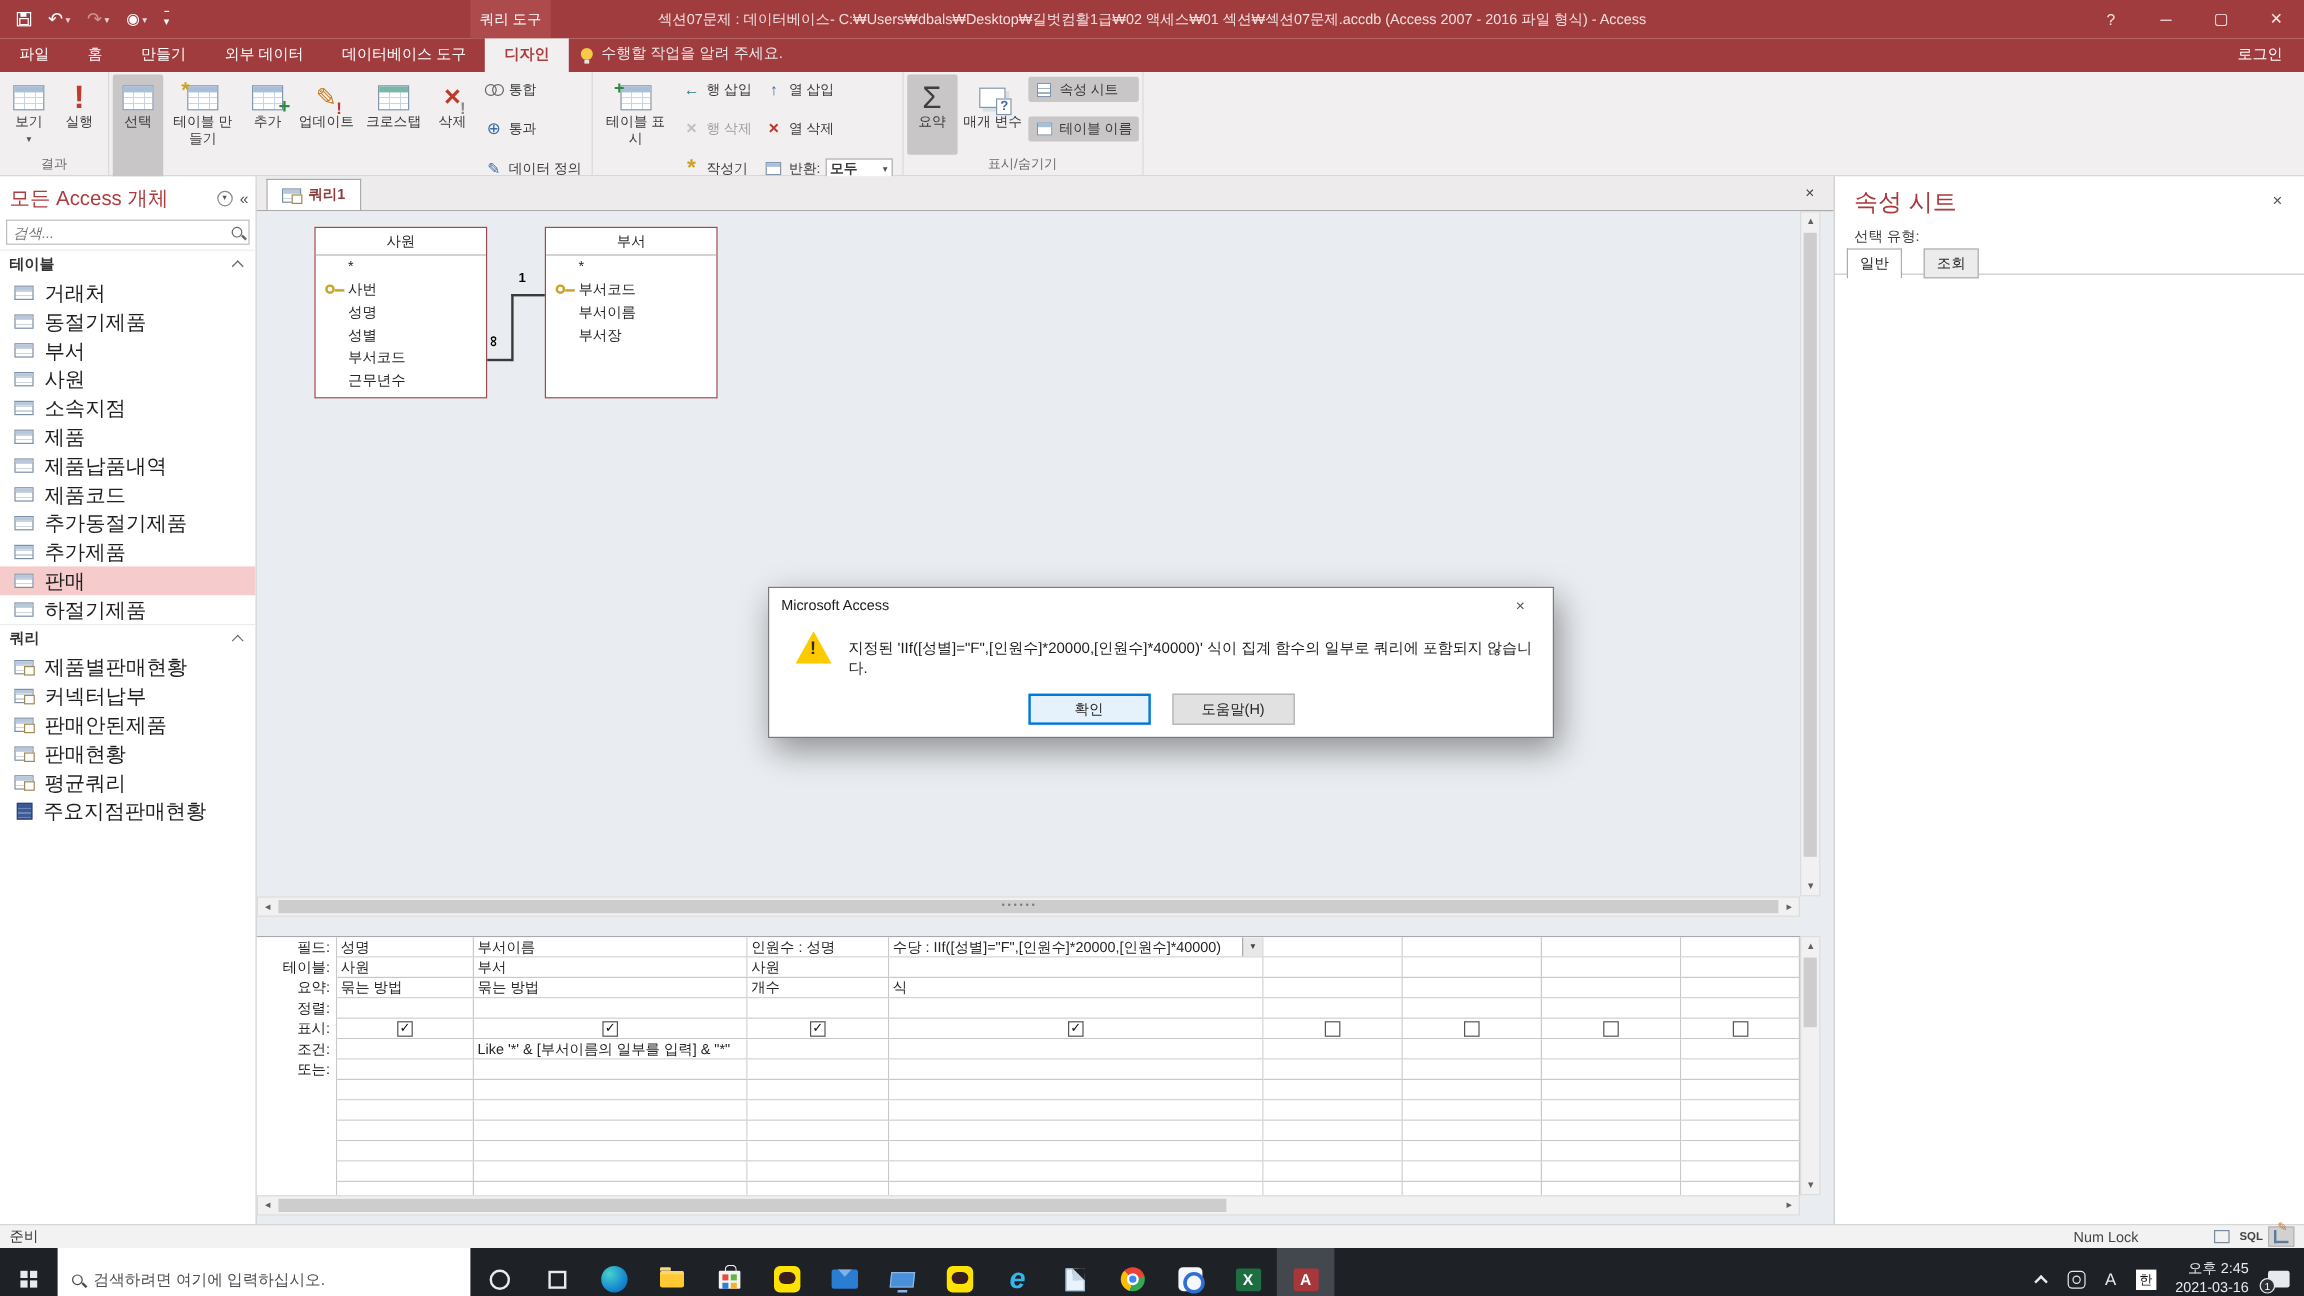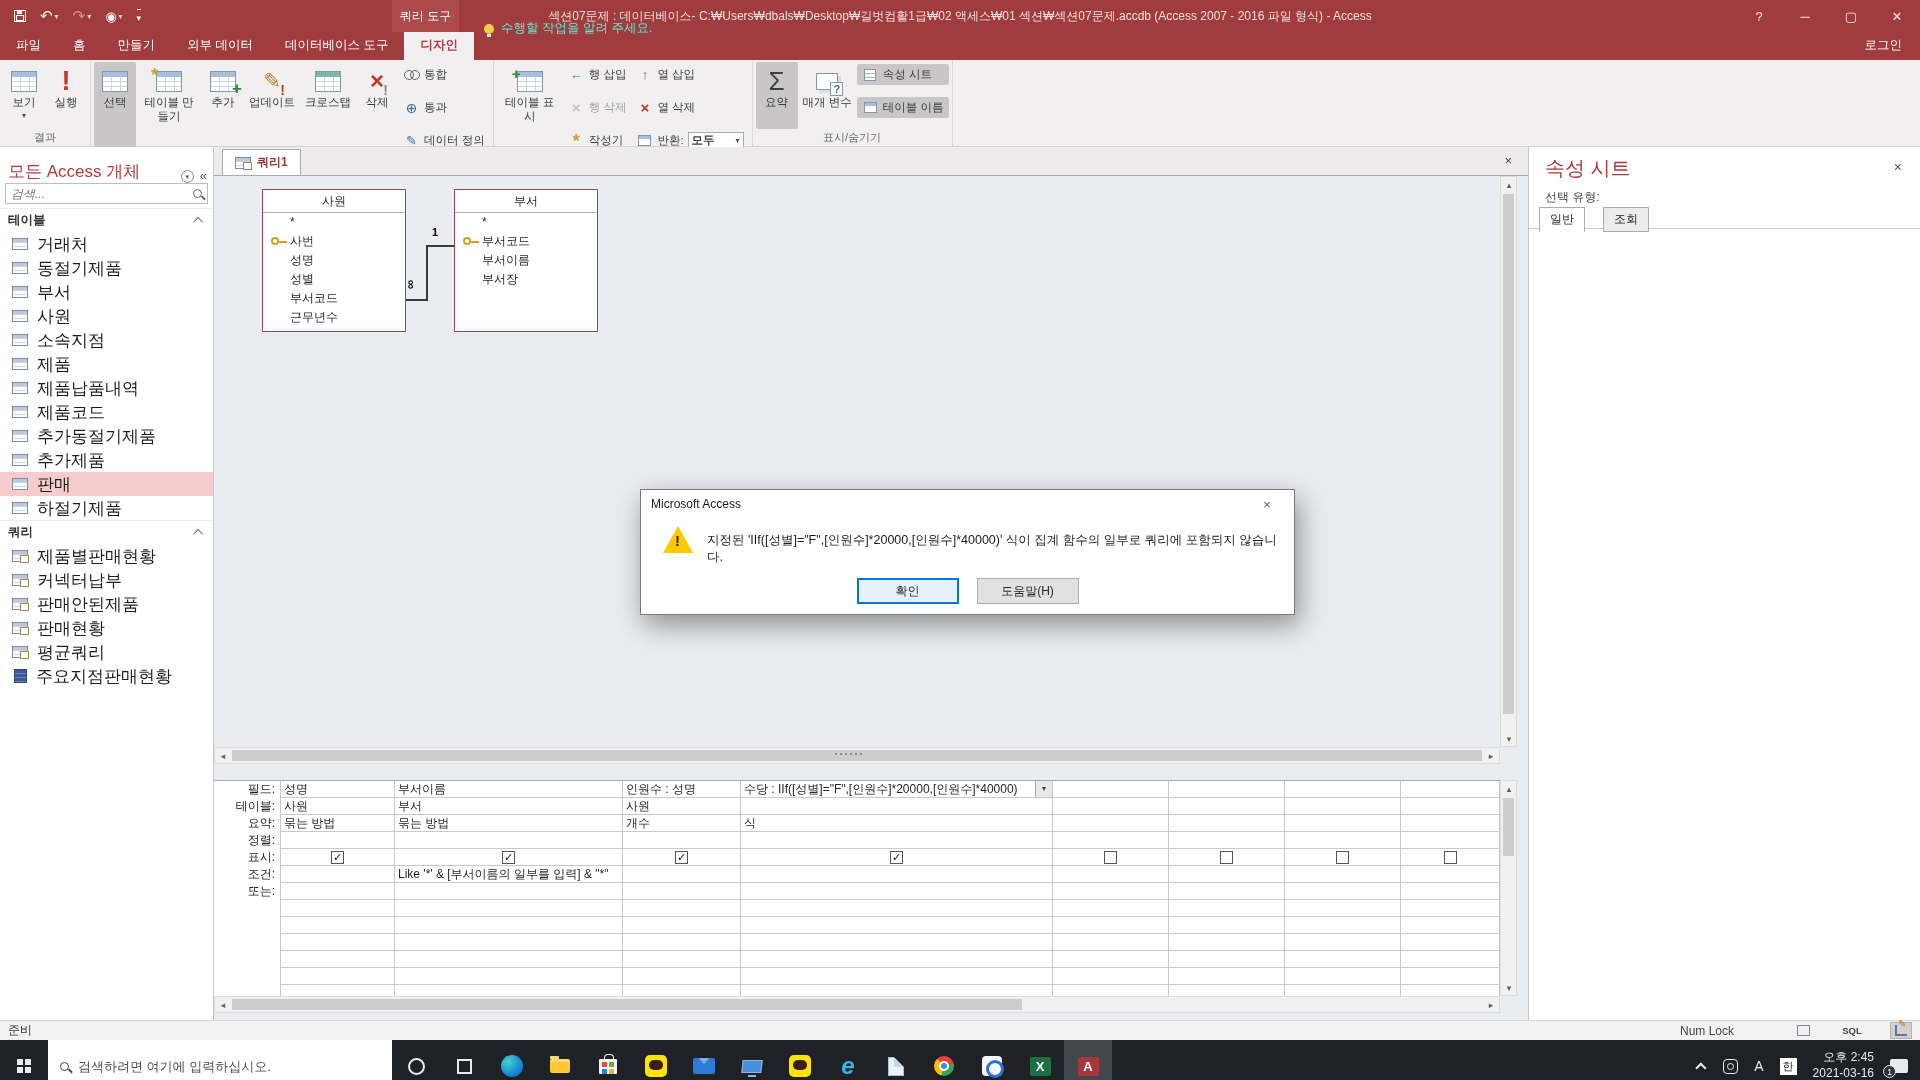--- a/index.html
+++ b/index.html
@@ -22,21 +22,21 @@
   .customize-qat-icon::before { content:"▾"; color:#fff; font-size:9px; }
   #ctx-tab { position:absolute; left:392px; top:0; width:67px; height:32px; background:#AC4A4C; color:#fff; font-size:12px; display:flex; align-items:center; justify-content:center; }
   #win-title { position:absolute; left:50%; transform:translateX(-50%); color:#F2DEDE; font-size:12px; white-space:nowrap; }
   #win-controls { position:absolute; right:0; top:0; height:32px; display:flex; }
   .wbtn { width:46px; height:32px; color:#F5E6E6; display:flex; align-items:center; justify-content:center; font-size:13px; }
 
   
   #ribbon-tabs { position:absolute; left:0; top:32px; width:1920px; height:28px; background:#A13C3E; display:flex; align-items:flex-end; }
   .rtab { padding:5px 16px 6px; color:#fff; font-size:12.5px; }
   .rtab.active { background:#F1EFEF; color:#B03B3E; font-weight:bold; }
-  #tellme { display:flex; align-items:center; gap:7px; margin-left:10px; padding-bottom:23px; color:#5eead4; font-size:12.5px; }
+  #tellme { display:flex; align-items:center; gap:7px; margin-left:10px; padding-bottom:7px; color:#e5e5e5; font-size:12.5px; }
   .bulb-icon { width:10px; height:10px; background:#F7C948; border-radius:50%; position:relative; display:inline-block; }
   .bulb-icon::after { content:""; position:absolute; left:3px; top:10px; width:4px; height:3px; background:#E8E4E4; }
   #signin { position:absolute; right:18px; bottom:6px; color:#fff; font-size:12.5px; }
 
   
   #ribbon-body { position:absolute; left:0; top:60px; width:1920px; height:87px; background:#F1EFEF; border-bottom:1px solid #D5D2D2; display:flex; }
   .rgroup { position:relative; height:86px; border-right:1px solid #DDD9D9; padding:1px 3px 0; display:flex; flex-direction:column; }
   .ritems { display:flex; flex:1; align-items:stretch; }
   .rgroup-label { height:16px; line-height:15px; text-align:center; font-size:11px; color:#6A6A6A; }
   .rbig { display:flex; flex-direction:column; align-items:center; padding:4px 5px 1px; margin:1px 0; min-width:42px; border-radius:2px; }
@@ -78,21 +78,21 @@
   .delete-rows-icon::before { content:"×"; color:#8A8A8A; font-size:15px; font-weight:bold; }
   .builder-icon::before { content:"*"; color:#C9A227; font-size:19px; font-weight:bold; }
   .insert-columns-icon::before { content:"↑"; color:#3A6EA5; font-size:13px; font-weight:bold; }
   .delete-columns-icon::before { content:"×"; color:#C0392B; font-size:15px; font-weight:bold; }
   .return-icon, .table-names-icon, .view-small { width:13px; height:11px; border:1px solid #8496AB; background:#fff; }
   .return-icon::before, .table-names-icon::before { content:""; display:block; height:3px; background:#A8BFD9; }
   .property-sheet-icon { width:12px; height:12px; border:1px solid #8496AB; background:#fff repeating-linear-gradient(to bottom,transparent 0 3px,#9FB2C8 3px 4px); }
 
   
   #nav { position:absolute; left:0; top:147px; width:214px; height:873px; background:#fff; border-right:1px solid #C9C9C9; overflow:hidden; }
-  #nav-header { display:flex; align-items:flex-end; height:36px; padding:0 6px 0 8px; }
+  #nav-header { display:flex; align-items:center; height:36px; padding:0 6px 0 8px; }
   #nav-title { color:#B03B3E; font-size:17px; flex:1; white-space:nowrap; }
   .nav-drop-icon { width:13px; height:13px; border:1px solid #888; border-radius:50%; display:inline-flex; align-items:center; justify-content:center; font-size:7px; color:#555; margin-right:6px; }
   .nav-collapse { color:#555; font-size:13px; }
   #nav-search { display:flex; align-items:center; height:21px; margin:0 5px 4px; border:1px solid #BDBDBD; padding:0 5px; }
   #nav-search input { flex:1; border:none; outline:none; font-style:italic; font-size:12px; color:#555; font-family:inherit; min-width:0; }
   .mag-icon { width:9px; height:9px; border:1.5px solid #666; border-radius:50%; position:relative; display:inline-block; }
   .mag-icon::after { content:""; position:absolute; left:7px; top:7px; width:5px; height:1.5px; background:#666; transform:rotate(45deg); }
   .nav-sec { display:flex; align-items:center; height:24px; padding:0 10px 0 8px; font-weight:bold; color:#333; border-top:1px solid #EDEDED; }
   .nav-sec-label { flex:1; font-size:12.5px; }
   .chev { width:7px; height:7px; border-left:1.5px solid #666; border-top:1.5px solid #666; transform:rotate(45deg) translateY(2px); }
@@ -145,21 +145,21 @@
   #ps-seltype { position:absolute; left:16px; top:42px; font-size:12px; color:#3F3F3F; }
   #ps-tabs { position:absolute; left:10px; top:60px; display:flex; }
   .ptab { padding:3px 10px; font-size:12px; border:1px solid #ACACAC; background:#ECECEC; margin-right:18px; }
   .ptab.active { background:#fff; border-bottom:1px solid #fff; position:relative; z-index:2; }
   #ps-rule { position:absolute; left:0; top:81px; width:392px; border-bottom:1px solid #C9C9C9; }
 
   
   #statusbar { position:absolute; left:0; top:1020px; width:1920px; height:20px; background:#F3F2F2; border-top:1px solid #D6D6D6; display:flex; align-items:center; }
   #sb-left { padding-left:8px; font-size:12px; color:#333; flex:1; }
   #sb-numlock { font-size:12px; color:#444; margin-right:58px; }
-  #sb-icons { display:flex; align-items:center; gap:27px; padding-right:8px; }
+  #sb-icons { display:flex; align-items:center; gap:3px; padding-right:8px; }
   .sb-ico { width:22px; height:17px; display:flex; align-items:center; justify-content:center; }
   .sb-ico.pressed { background:#D2D0D0; border:1px solid #B5B2B2; }
   .datasheet-view-icon { width:13px; height:11px; border:1px solid #7B8BA0; background:#fff repeating-linear-gradient(to bottom,transparent 0 2px,#C3CFDE 2px 3px),repeating-linear-gradient(to right,transparent 0 4px,#C3CFDE 4px 5px); }
   .sql-label { font-size:9.5px; font-weight:bold; color:#444; }
   .design-view-icon { width:12px; height:11px; border-left:2px solid #5B7A9D; border-bottom:2px solid #5B7A9D; position:relative; }
   .design-view-icon::after { content:"✎"; position:absolute; left:1px; top:-7px; font-size:10px; color:#C57A1E; }
 
   
   #taskbar { position:absolute; left:0; top:1040px; width:1920px; height:52px; background:#1E2126; display:flex; align-items:stretch; z-index:40; }
   #start { width:48px; display:flex; align-items:center; justify-content:center; }

